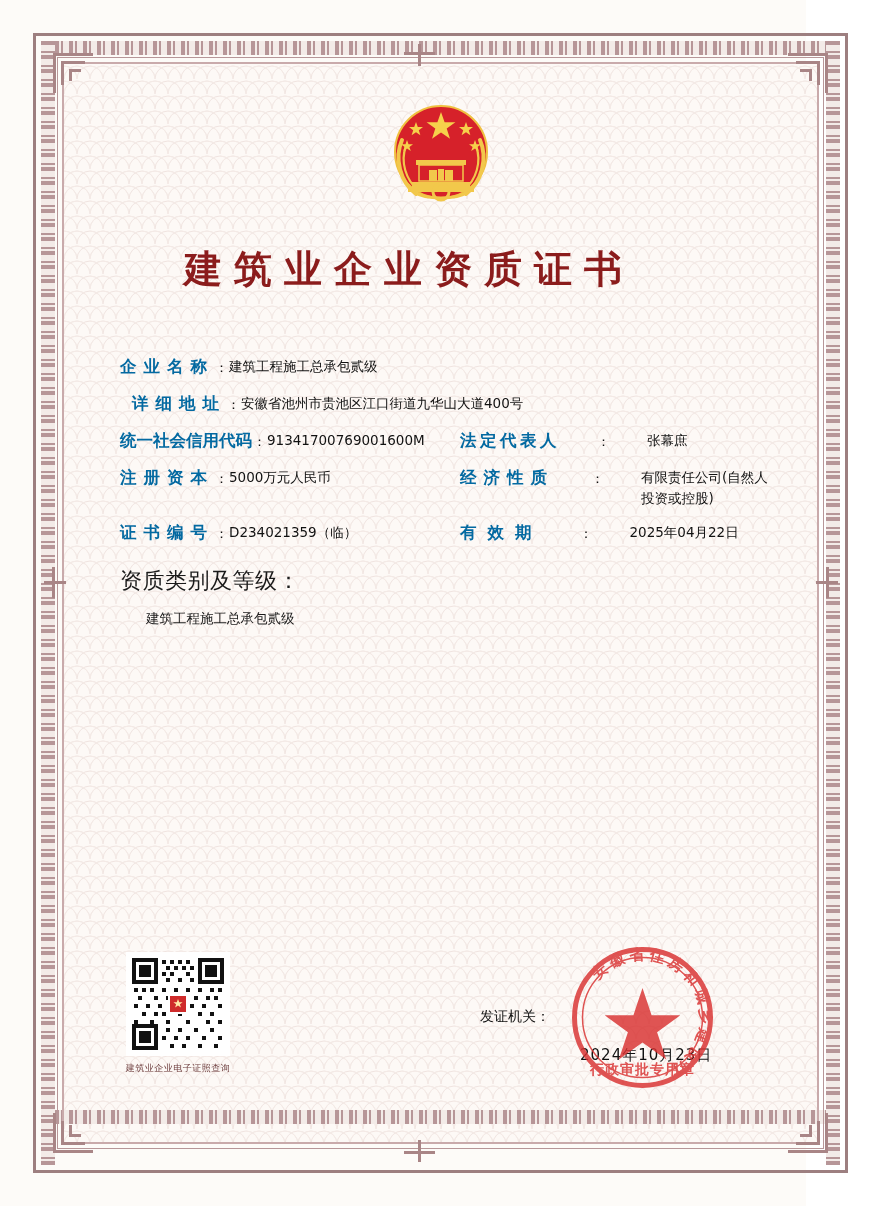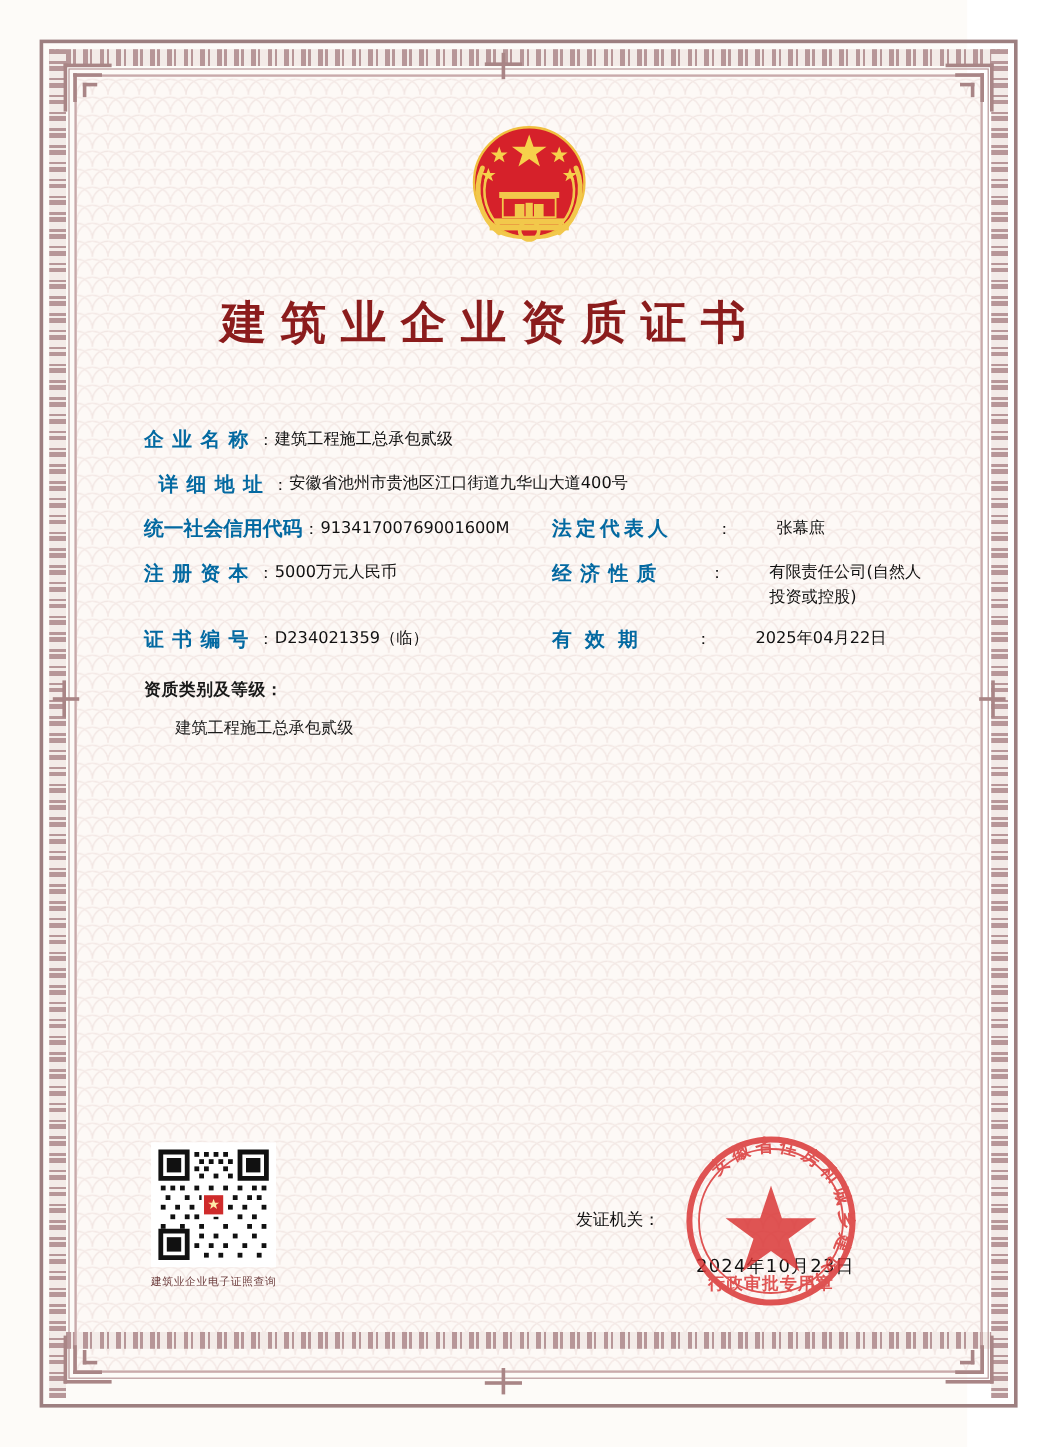--- a/index.html
+++ b/index.html
@@ -185,22 +185,22 @@
   .val {
     font-size: 13.5px;
     line-height: 21px;
     color: #111;
     word-break: break-all;
   }
   .val.wide { max-width: 185px; }
 
   .qual-label {
     margin-top: 20px;
-    font-size: 14px;
-    font-weight: bold;
+    font-size: 22px;
+    font-weight: normal;
     letter-spacing: 0.5px;
   }
   .qual-value {
     margin-top: 14px;
     margin-left: 26px;
     font-size: 13.5px;
   }
 
   
   .qr-block {

